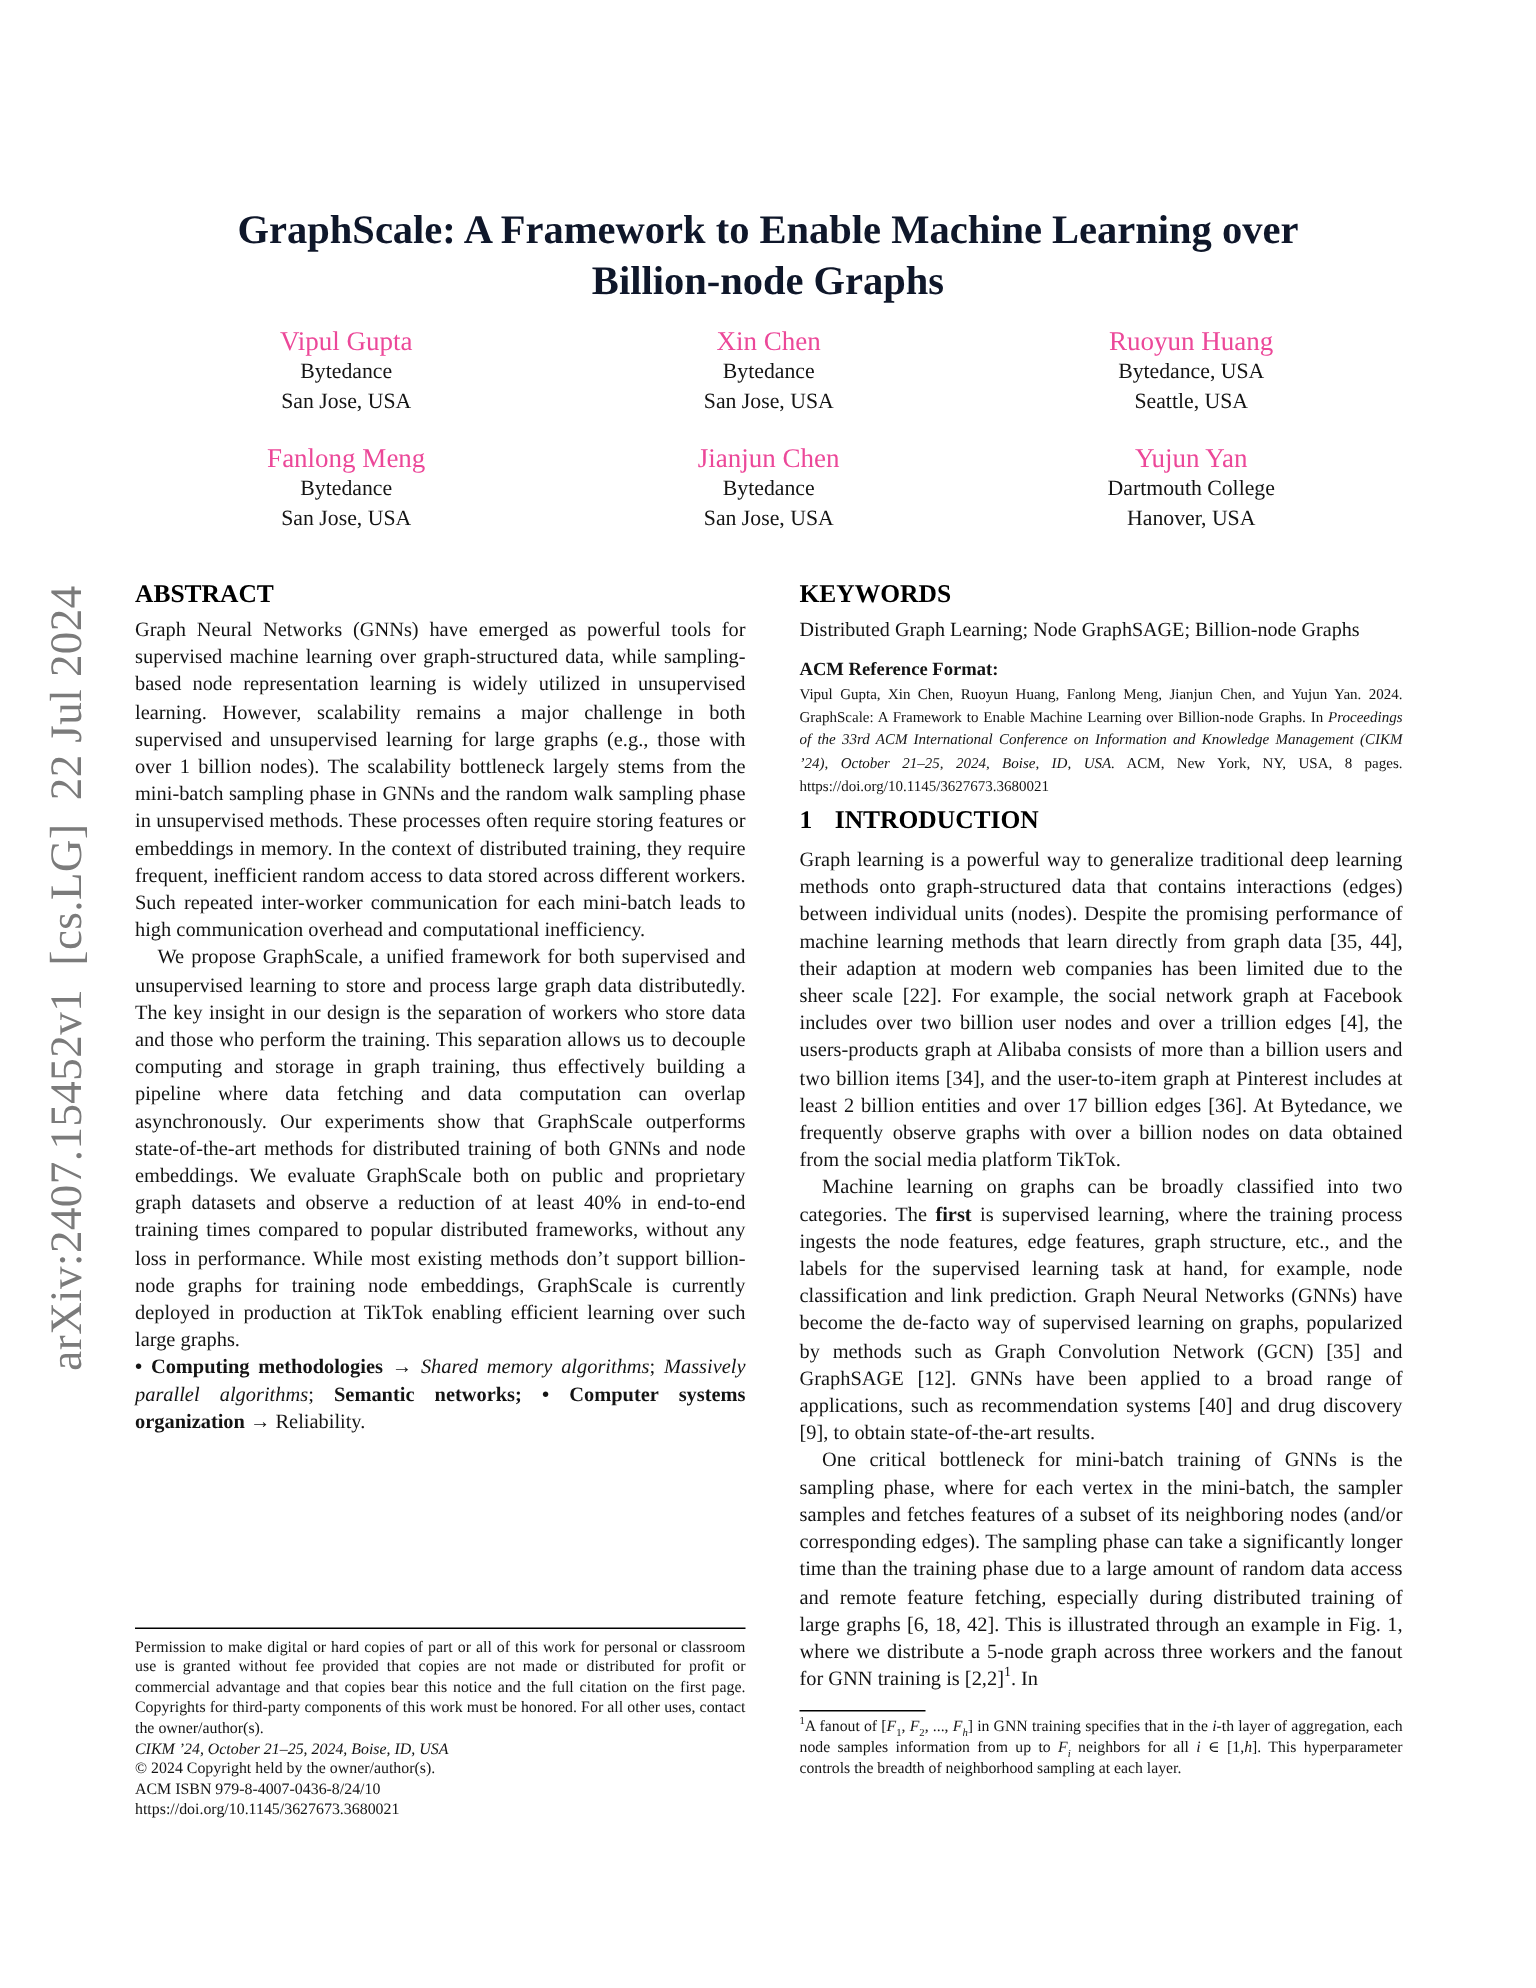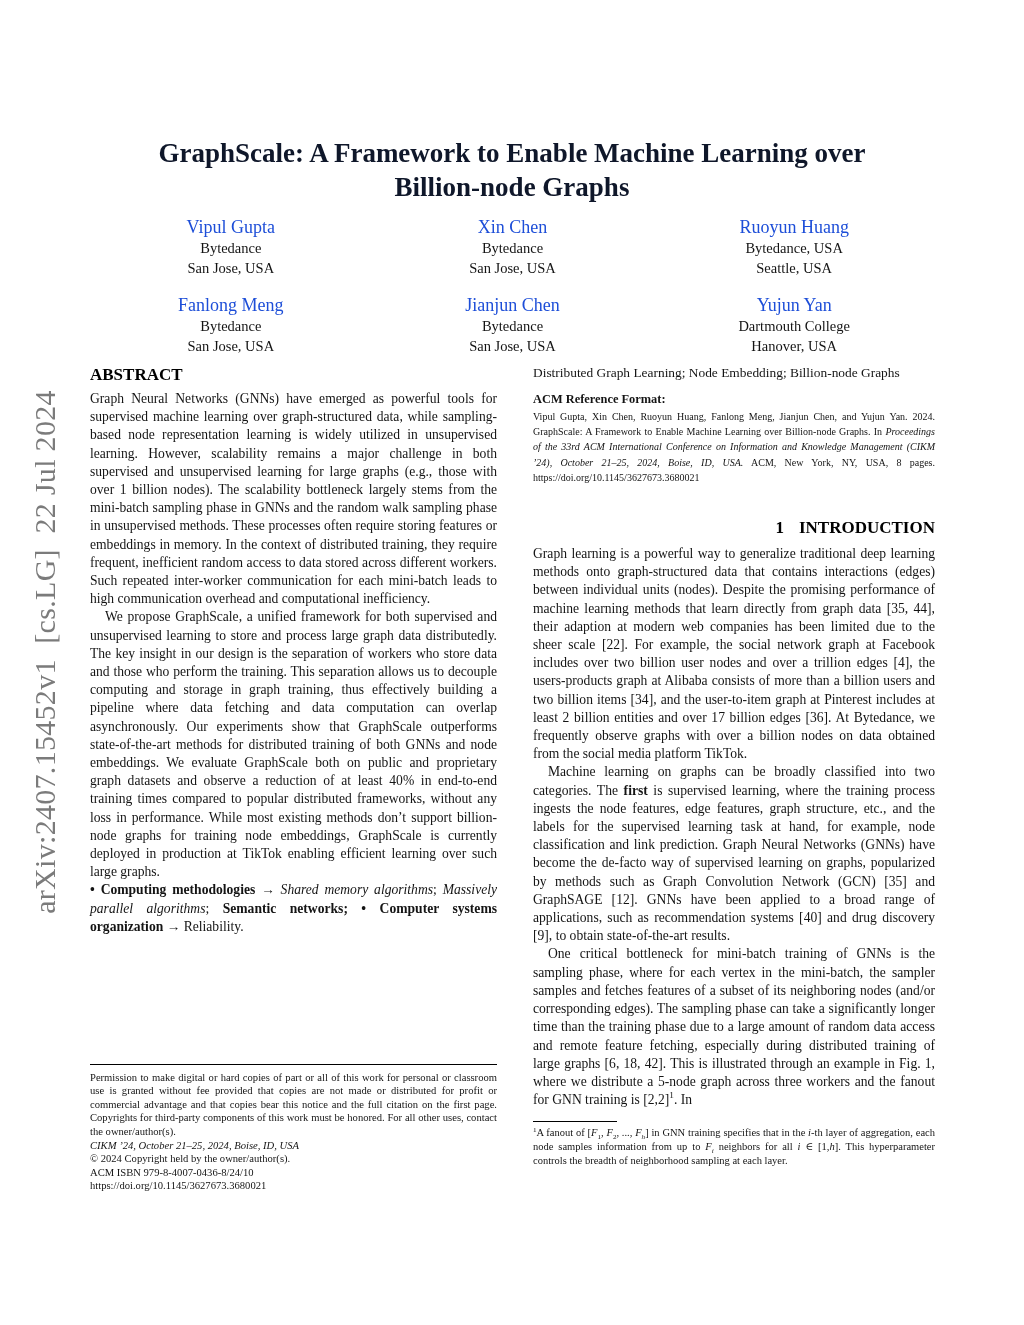--- a/index.html
+++ b/index.html
@@ -26,33 +26,33 @@
     position:absolute; top:136px; left:0; width:1024px;
     text-align:center; font-weight:bold; font-size:27px; line-height:34px; color:#0f172a;
   }
 
   
   .authors-grid {
     position:absolute; top:216px; left:90px; width:845px;
     display:grid; grid-template-columns:1fr 1fr 1fr; row-gap:16px;
     text-align:center;
   }
-  .author-name { font-size:18px; line-height:23px; color:#1d4ed8; }
+  .author-name { font-size:18px; line-height:23px; color:#ec4899; }
   .author-aff, .author-city { font-size:14.5px; line-height:19.5px; }
 
   
   .columns {
-    position:absolute; top:364px; left:90px; width:845px;
+    position:absolute; top:385px; left:90px; width:845px;
     display:flex; gap:36px;
   }
   .col-left  { width:407px; position:relative; height:829px; }
   .col-right { width:402px; position:relative; }
 
   h2.sec { font-size:17px; line-height:21px; font-weight:bold; color:#000; margin:0 0 5px 0; }
-  h2.sec-intro { margin-top:32px; margin-bottom:7px;text-align:right; }
+  h2.sec-intro { margin-top:4px; margin-bottom:7px; }
   h2.sec-intro .sec-num { display:inline-block; margin-right:15px; }
   h2.sec-ccs { margin-top:16px; }
 
   p.body {
     font-size:13.6px; line-height:18.2px;
     text-align:justify; hyphens:auto; -webkit-hyphens:auto;
   }
   p.indent { text-indent:15px; }
   .b { font-weight:bold; }
   .it { font-style:italic; }
@@ -132,21 +132,22 @@
         <hr class="permission-rule">
         <p>Permission to make digital or hard copies of part or all of this work for personal or classroom use is granted without fee provided that copies are not made or distributed for profit or commercial advantage and that copies bear this notice and the full citation on the first page. Copyrights for third-party components of this work must be honored. For all other uses, contact the owner/author(s).</p>
         <p class="it nojust">CIKM ’24, October 21–25, 2024, Boise, ID, USA</p>
         <p class="nojust">© 2024 Copyright held by the owner/author(s).</p>
         <p class="nojust">ACM ISBN 979-8-4007-0436-8/24/10</p>
         <p class="nojust">https://doi.org/10.1145/3627673.3680021</p>
       </div>
     </div>
 
     <div class="col-right">
-      <p class="keywords-line">Distributed Graph Learning; Node Embedding; Billion-node Graphs</p>
+      <h2 class="sec">KEYWORDS</h2>
+      <p class="keywords-line">Distributed Graph Learning; Node GraphSAGE; Billion-node Graphs</p>
 
       <p class="acm-label">ACM Reference Format:</p>
       <p class="acm-text"><span>Vipul Gupta, Xin Chen, Ruoyun Huang, Fanlong Meng, Jianjun Chen, and Yujun Yan. 2024. GraphScale: A Framework to Enable Machine Learning over Billion-node Graphs. In </span><span class="it">Proceedings of the 33rd ACM International Conference on Information and Knowledge Management (CIKM ’24), October 21–25, 2024, Boise, ID, USA.</span><span> ACM, New York, NY, USA, 8 pages. </span><span>https://doi.org/10.1145/3627673.3680021</span></p>
 
       <h2 class="sec sec-intro"><span class="sec-num">1</span><span>INTRODUCTION</span></h2>
 
       <p class="body">Graph learning is a powerful way to generalize traditional deep learning methods onto graph-structured data that contains interactions (edges) between individual units (nodes). Despite the promising performance of machine learning methods that learn directly from graph data [35, 44], their adaption at modern web companies has been limited due to the sheer scale [22]. For example, the social network graph at Facebook includes over two billion user nodes and over a trillion edges [4], the users-products graph at Alibaba consists of more than a billion users and two billion items [34], and the user-to-item graph at Pinterest includes at least 2 billion entities and over 17 billion edges [36]. At Bytedance, we frequently observe graphs with over a billion nodes on data obtained from the social media platform TikTok.</p>
 
       <p class="body indent"><span>Machine learning on graphs can be broadly classified into two categories. The </span><span class="b">first</span><span> is supervised learning, where the training process ingests the node features, edge features, graph structure, etc., and the labels for the supervised learning task at hand, for example, node classification and link prediction. Graph Neural Networks (GNNs) have become the de-facto way of supervised learning on graphs, popularized by methods such as Graph Convolution Network (GCN) [35] and GraphSAGE [12]. GNNs have been applied to a broad range of applications, such as recommendation systems [40] and drug discovery [9], to obtain state-of-the-art results.</span></p>
 

